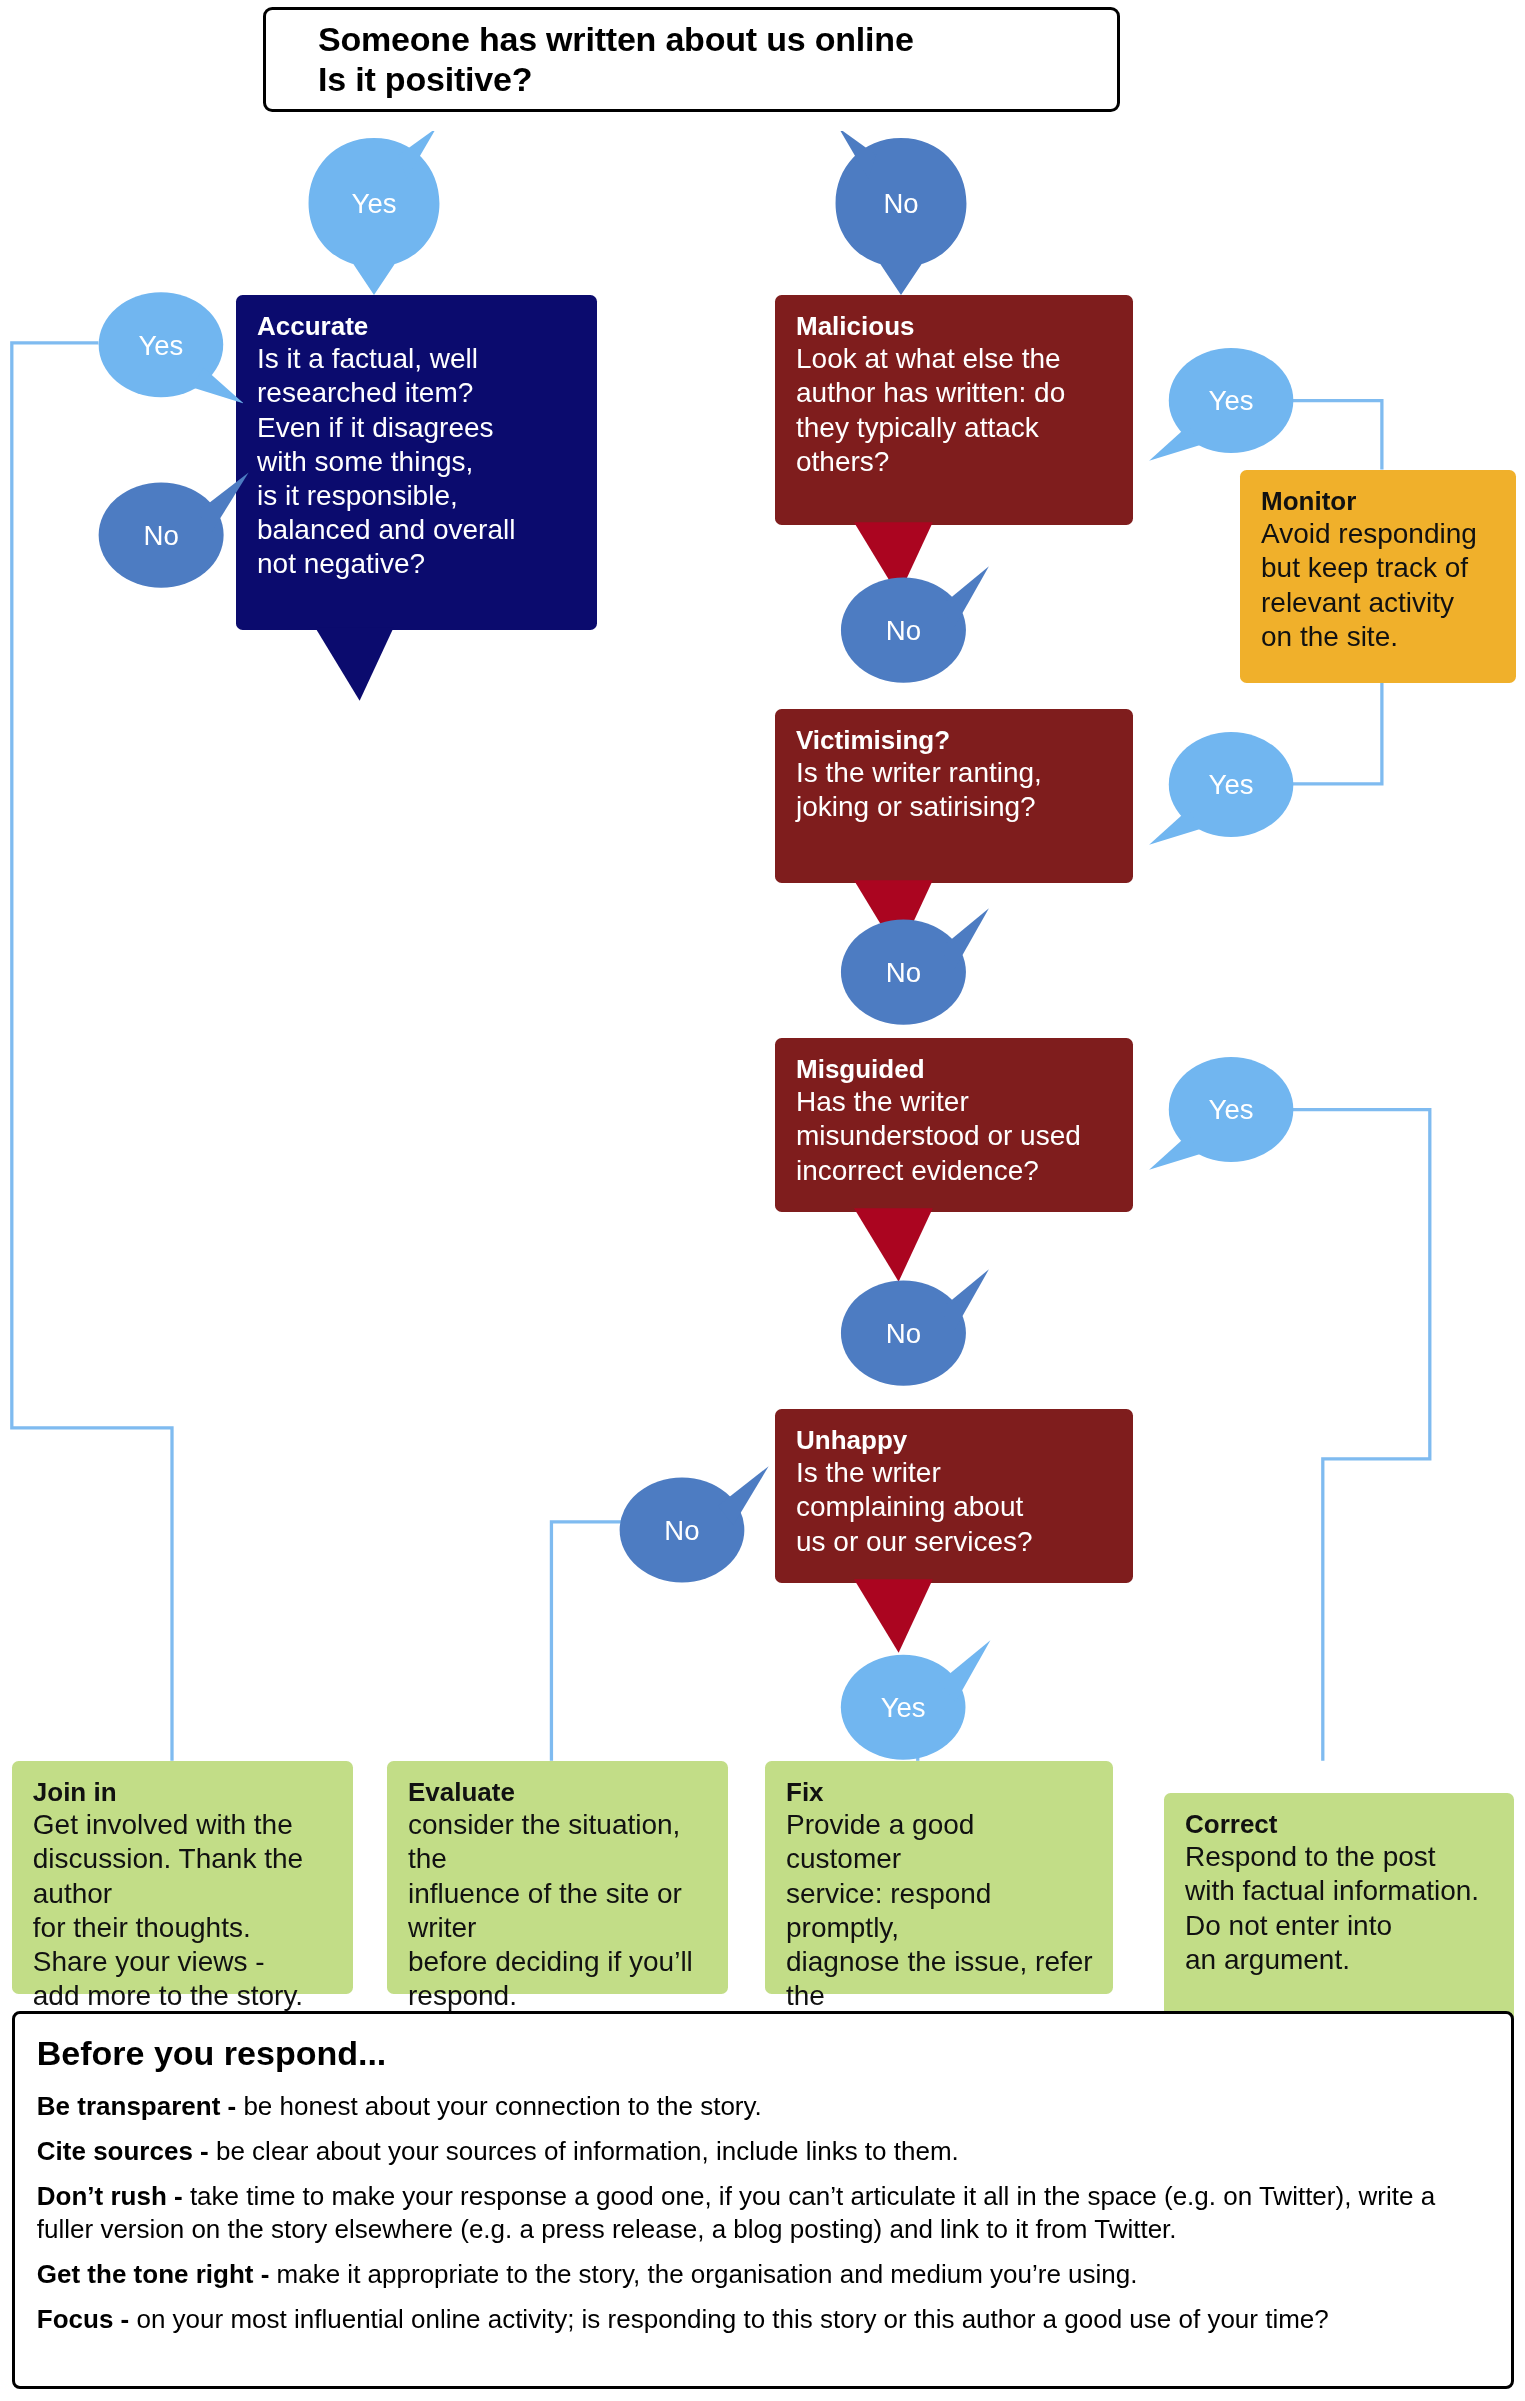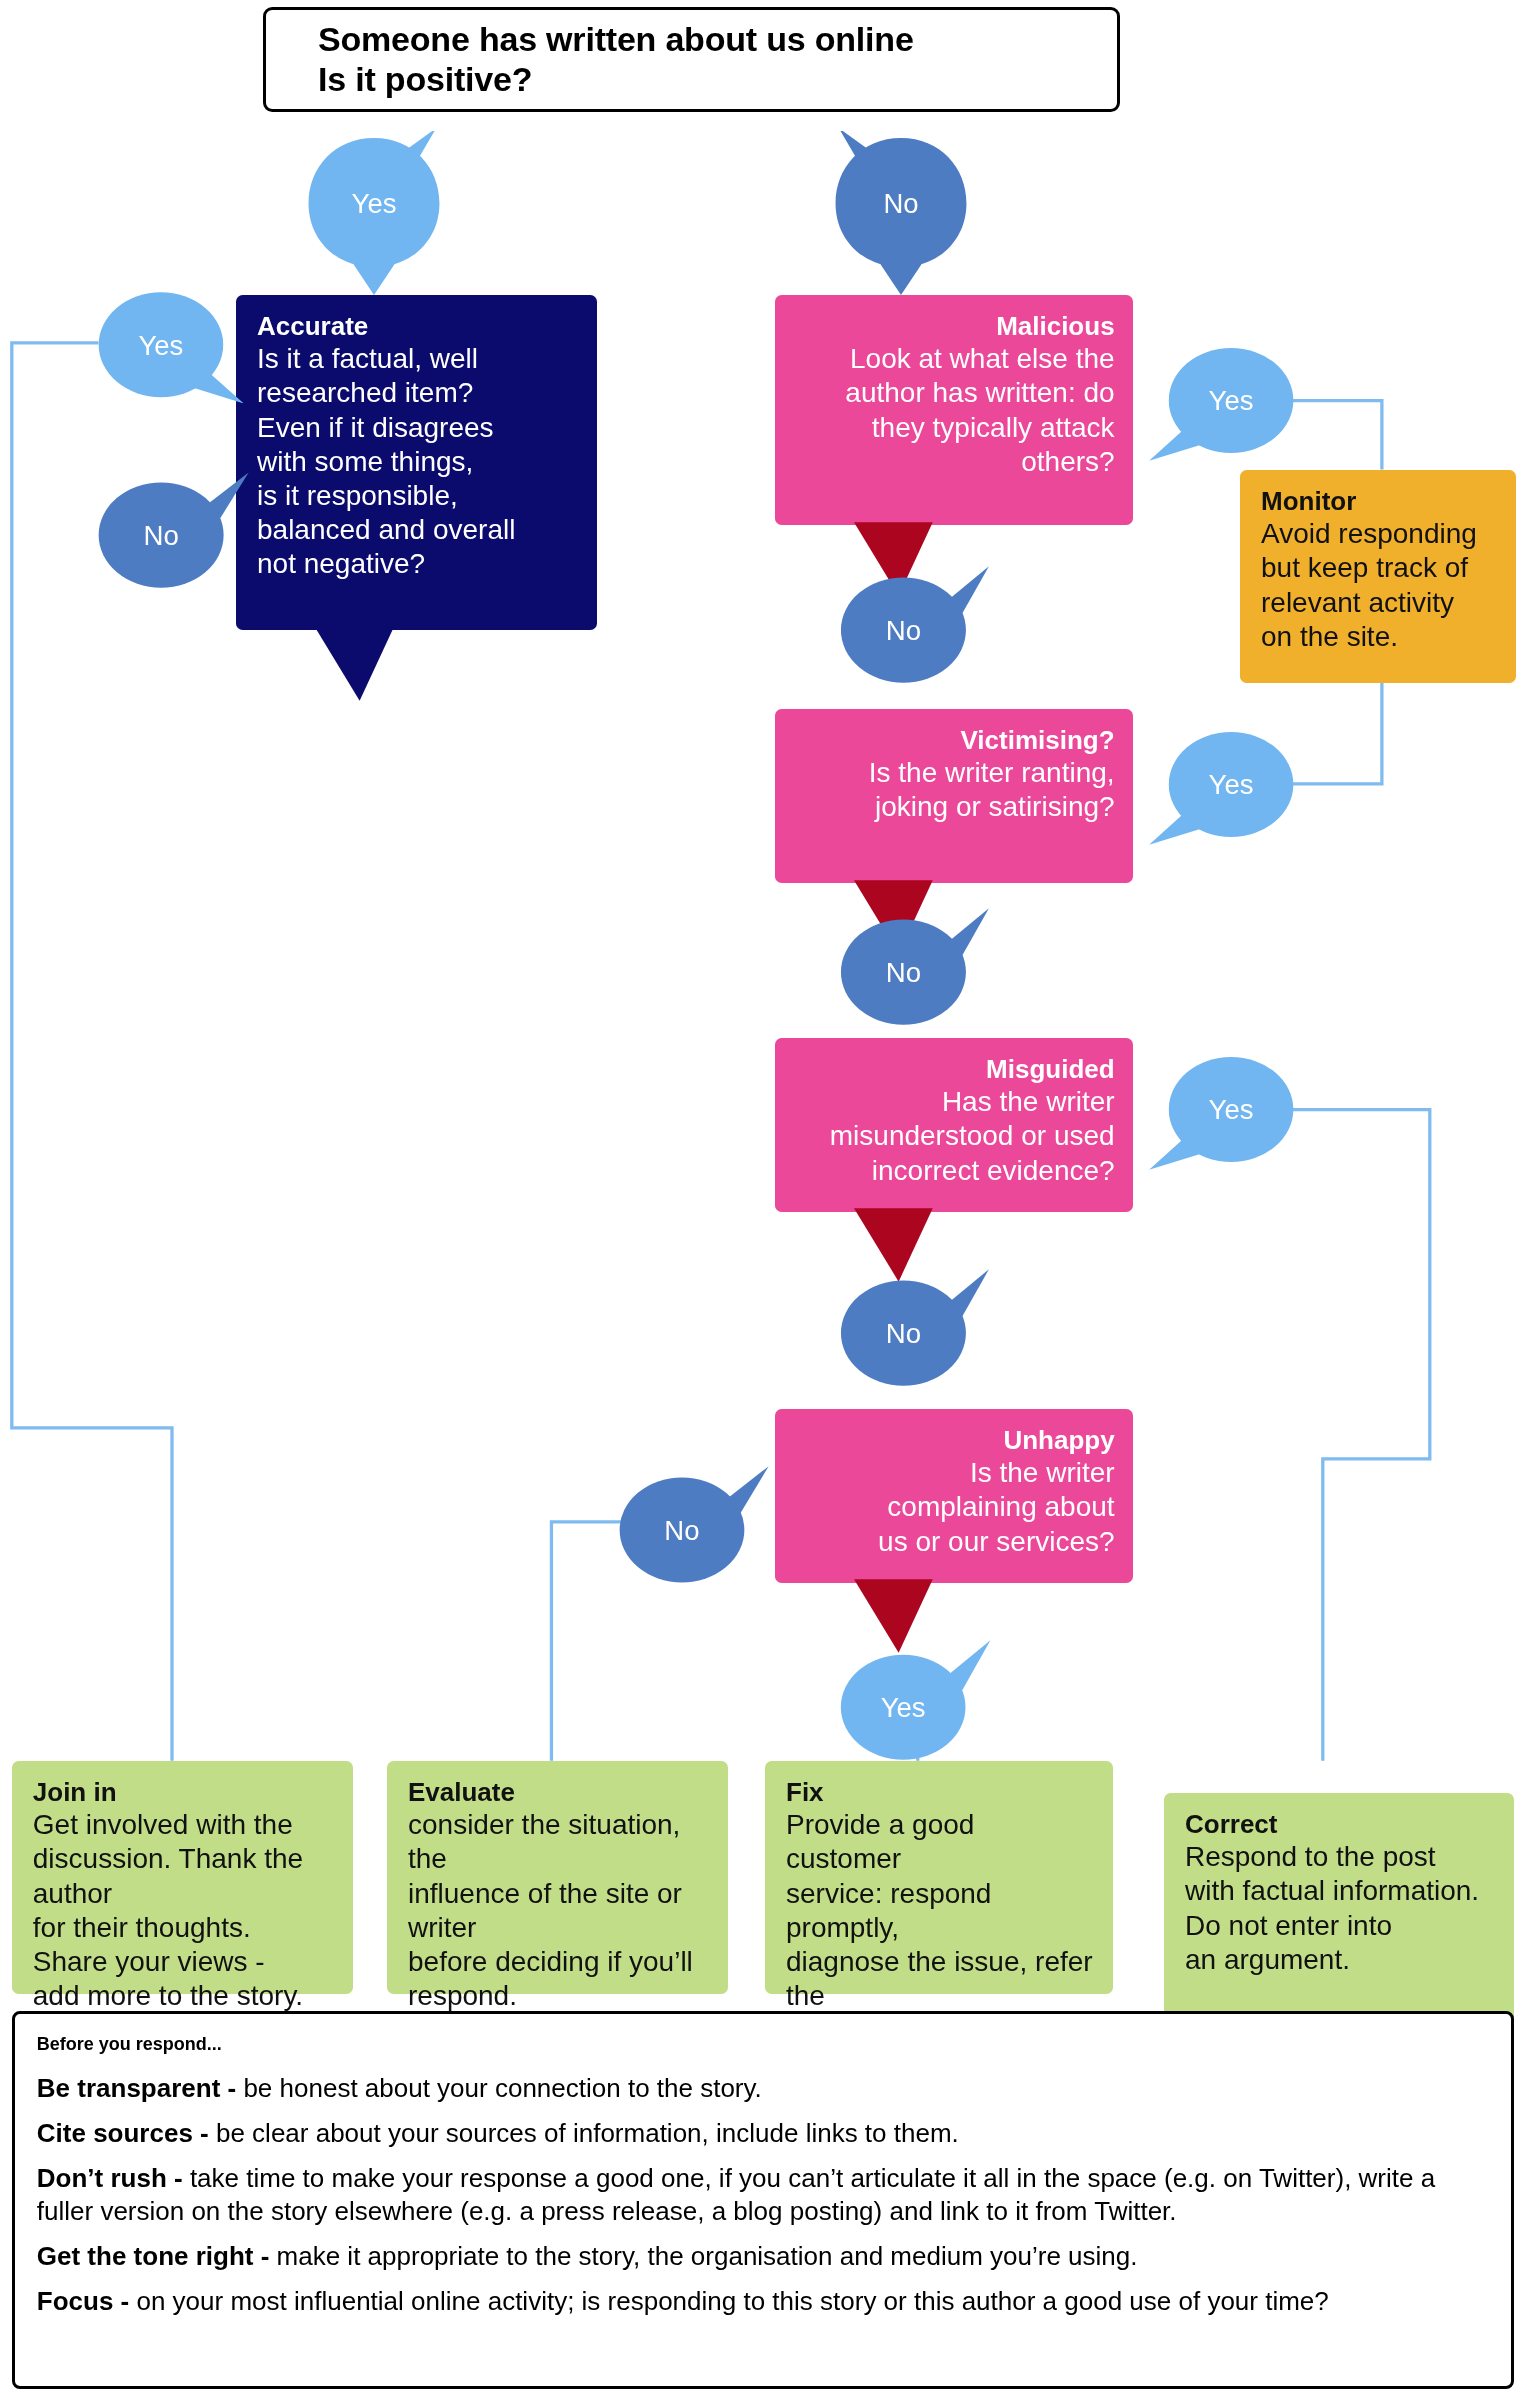--- a/index.html
+++ b/index.html
@@ -43,33 +43,33 @@
   .node .n-title {
     font-size:26px; font-weight:700; line-height:1.16;
     margin-bottom:1.3px;
     display:block;
   }
   .node .n-body {
     font-size:28px; font-weight:400; line-height:1.22;
     display:block; white-space:pre-line;
   }
   .node.navy  { background:#0b0b6e; color:#ffffff; }
-  .node.red   { background:#ec4899; color:#ffffff;text-align:right; }
+  .node.red   { background:#7f1d1d; color:#ffffff; }
   .node.amber { background:#f0b02b; color:#111111; }
   .node.green { background:#c2dd87; color:#111111; }
 
   
   .advice {
     position:absolute;
     left:11.8px; top:2011px; width:1502px; height:378px;
     border:3.9px solid #000; border-radius:7.9px; background:#fff;
     padding:19.7px 22px 0 22px;
   }
   .advice h2 {
-    margin:0 0 17px 0; font-size:18px; font-weight:700; color:#000;
+    margin:0 0 17px 0; font-size:34px; font-weight:700; color:#000;
     font-family:"Liberation Sans", sans-serif;
   }
   .advice p {
     margin:0 0 11.8px 0; font-size:26px; line-height:1.28; color:#000;
     font-family:"Liberation Sans", sans-serif;
   }
   .advice p b { font-weight:700; }
 </style>
 </head>
 <body>

